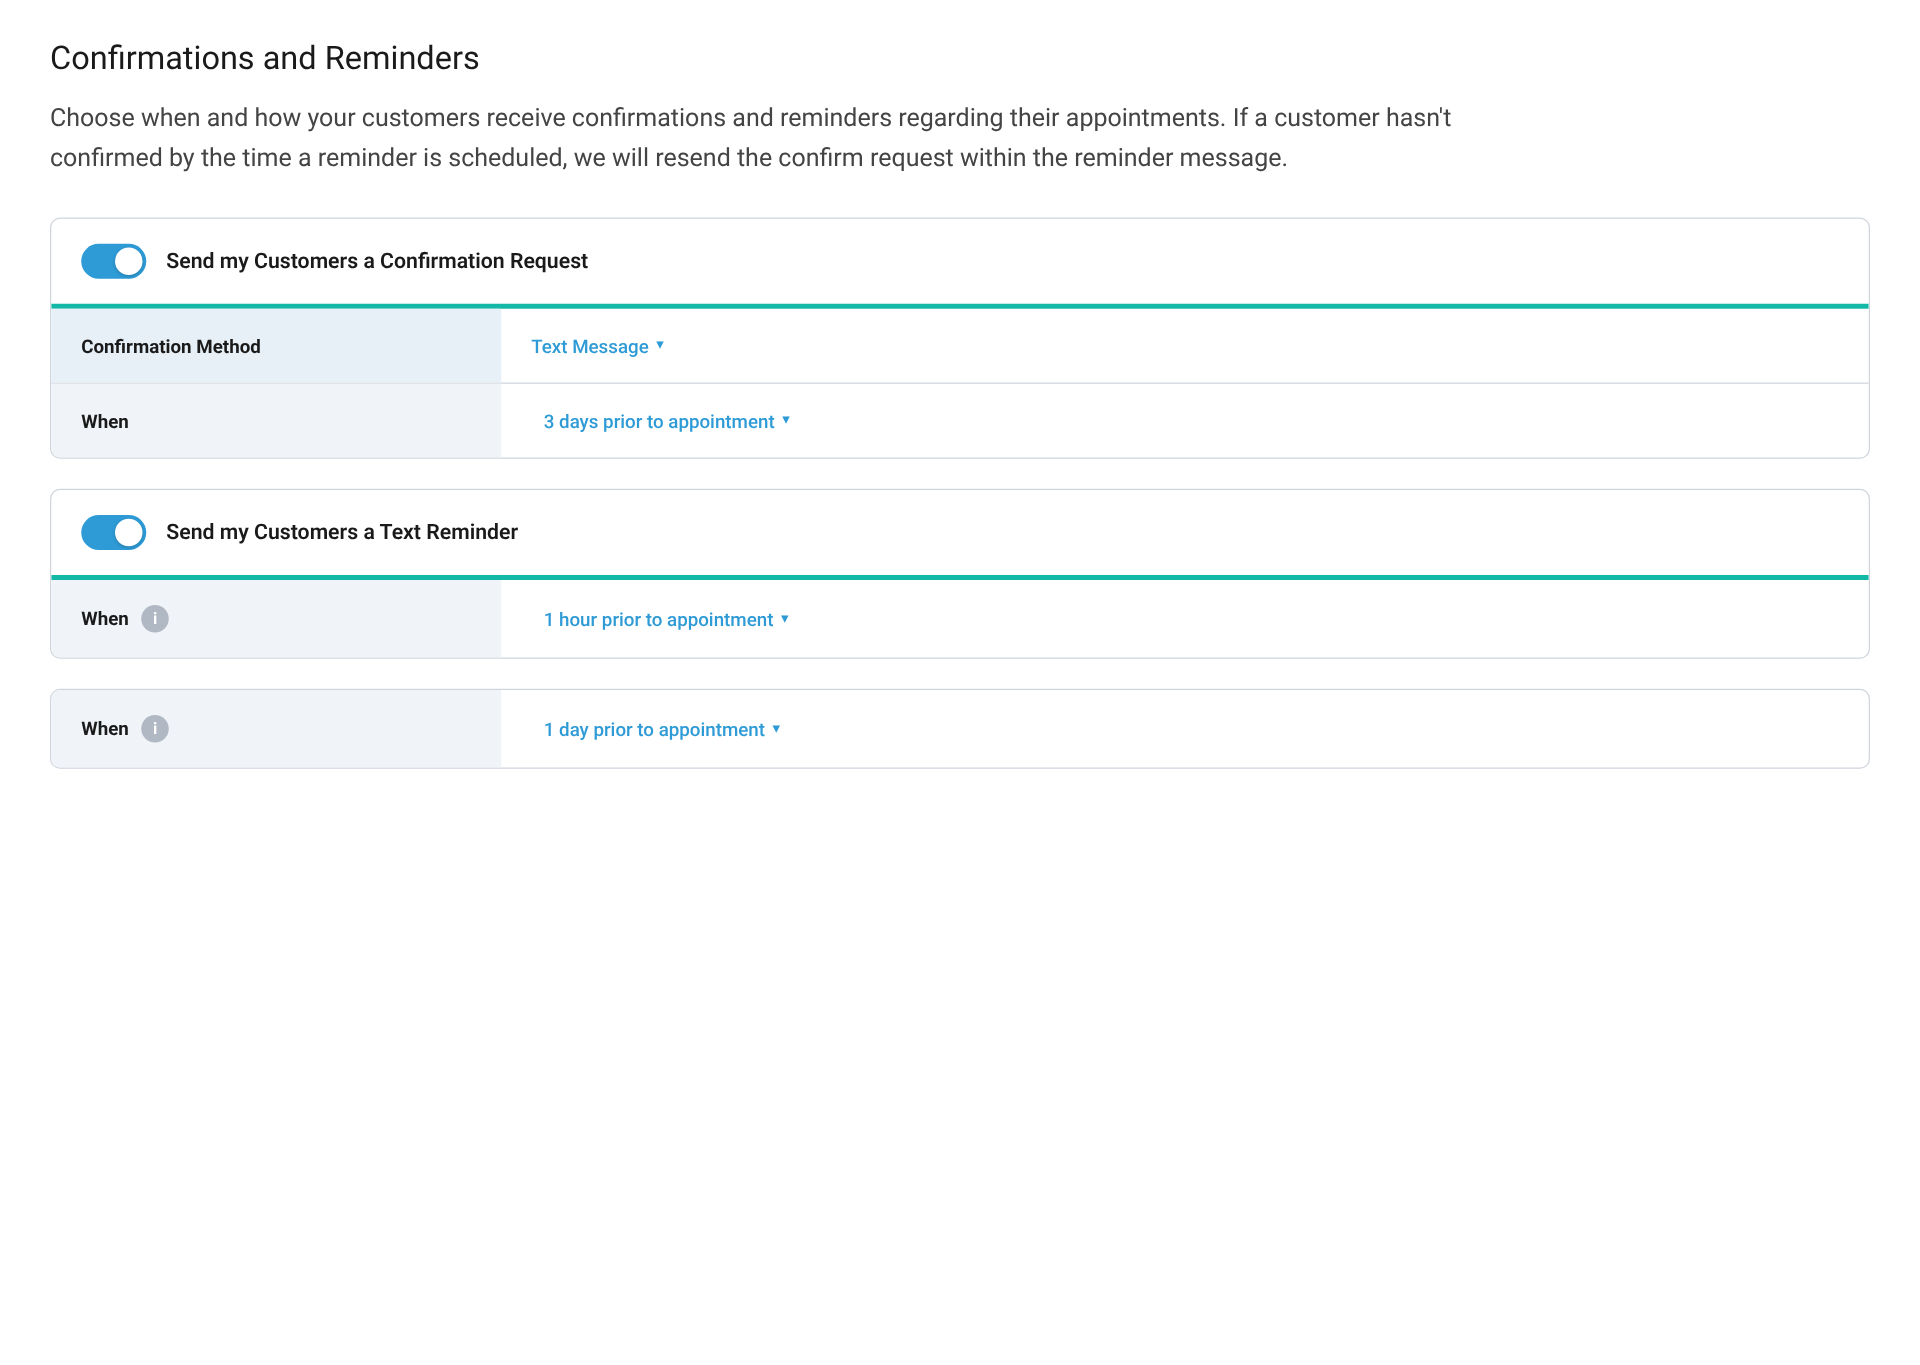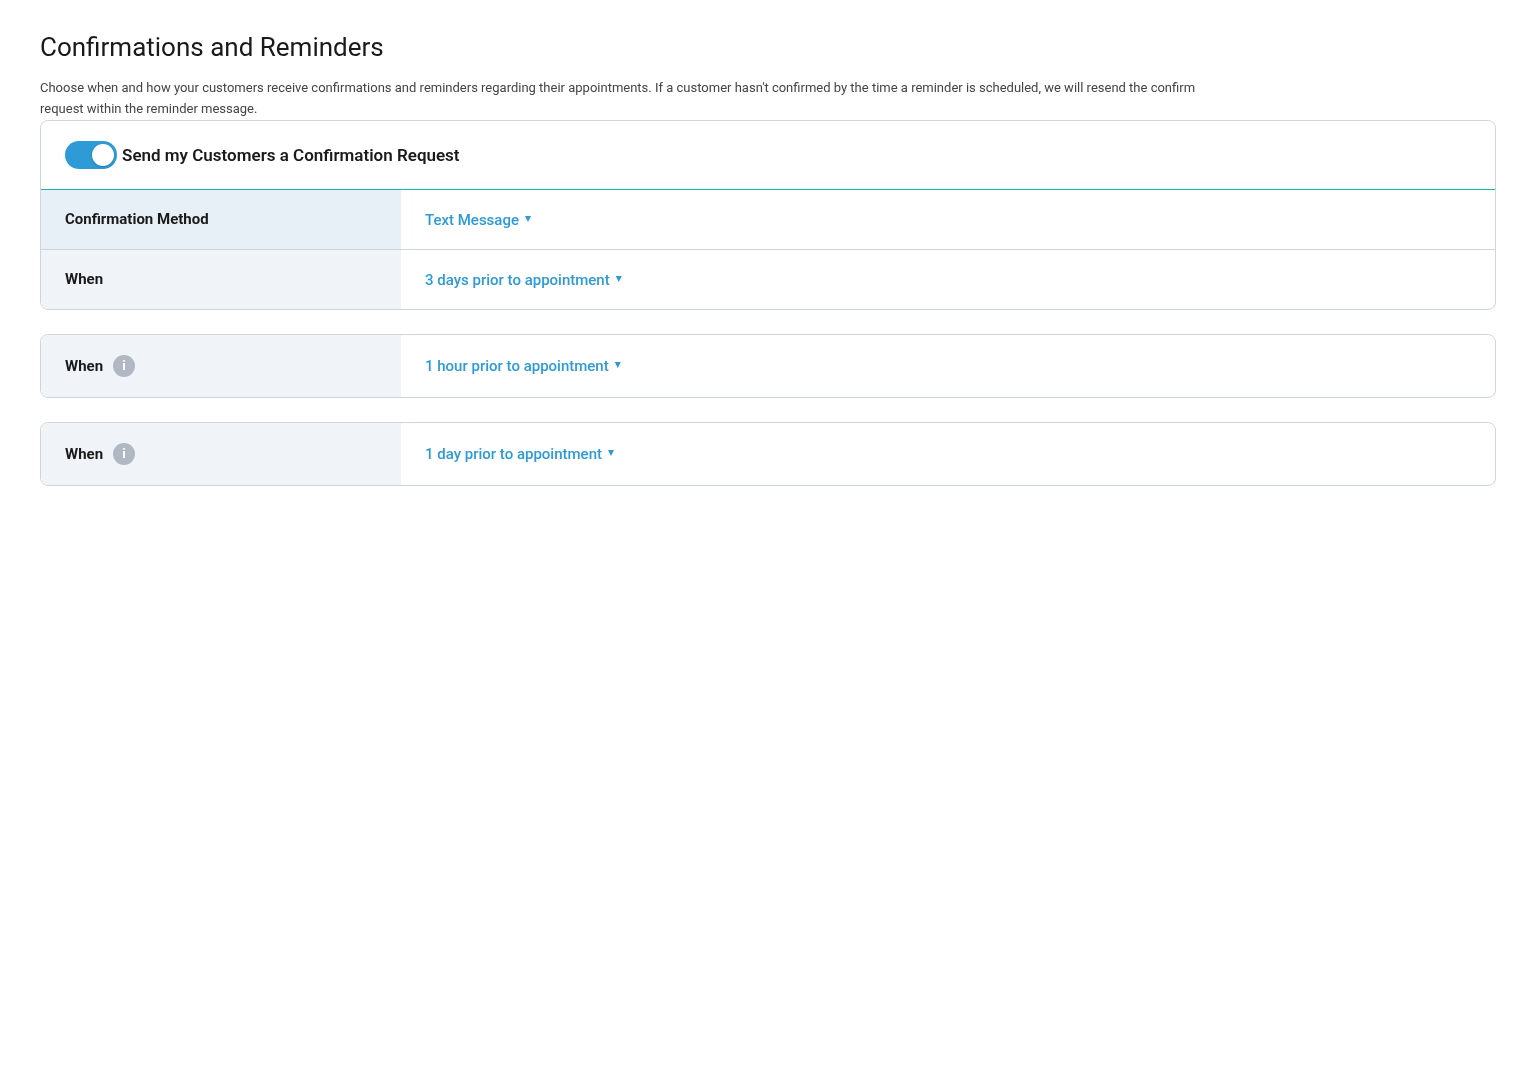--- a/index.html
+++ b/index.html
@@ -17,56 +17,58 @@
     }
 
     .page-title {
       font-size: 26px;
       font-weight: 400;
       color: #1a1a1a;
       margin-bottom: 16px;
     }
 
     .page-description {
-      font-size: 13px;
+      font-size: 20px;
       color: #444;
       line-height: 1.6;
+      margin-bottom: 32px;
       max-width: 1200px;
     }
 
     .card {
       border: 1px solid #d0d5dd;
       border-radius: 8px;
       margin-bottom: 24px;
       overflow: hidden;
       background: #fff;
     }
 
     .card-header {
       display: flex;
       align-items: center;
       padding: 20px 24px;
-      border-bottom: 1px solid #14b8a6;
-      gap: 5px;
+      border-bottom: 4px solid #14b8a6;
+      gap: 16px;
     }
 
     .card-header-label {
       font-size: 17px;
       font-weight: 600;
       color: #1a1a1a;
     }
 
     .card-row {
       display: flex;
       align-items: center;
       border-bottom: 1px solid #d0d5dd;
     }
 
     .card-row:last-child {
       border-bottom: none;
+      gap: 10px;
     }
 
     .row-label {
       width: 360px;
       min-width: 360px;
       padding: 20px 24px;
       background: #f0f4f8;
       font-size: 15px;
       font-weight: 700;
       color: #1a1a1a;
@@ -194,20 +196,27 @@
     <div class="row-value">
       <span class="dropdown-link">
         <span>3 days prior to appointment</span>
         <span class="chevron">▾</span>
       </span>
     </div>
   </div>
 </div>
 
 <div class="card">
+  <div class="card-header">
+    <label class="toggle">
+      <input type="checkbox" checked="" style="">
+      <span class="toggle-slider"></span>
+    </label>
+    <span class="card-header-label">Send my Customers a Text Reminder</span>
+  </div>
 
   <div class="card-row">
     <div class="row-label">
       <span>When</span>
       <span class="info-icon">i</span>
     </div>
     <div class="row-value">
       <span class="dropdown-link">
         <span>1 hour prior to appointment</span>
         <span class="chevron">▾</span>

